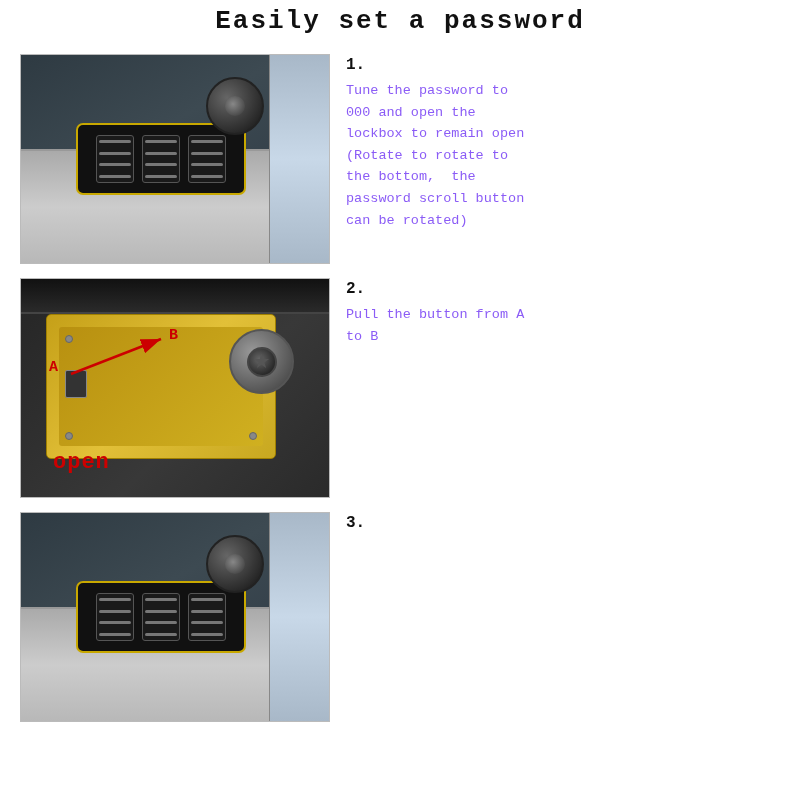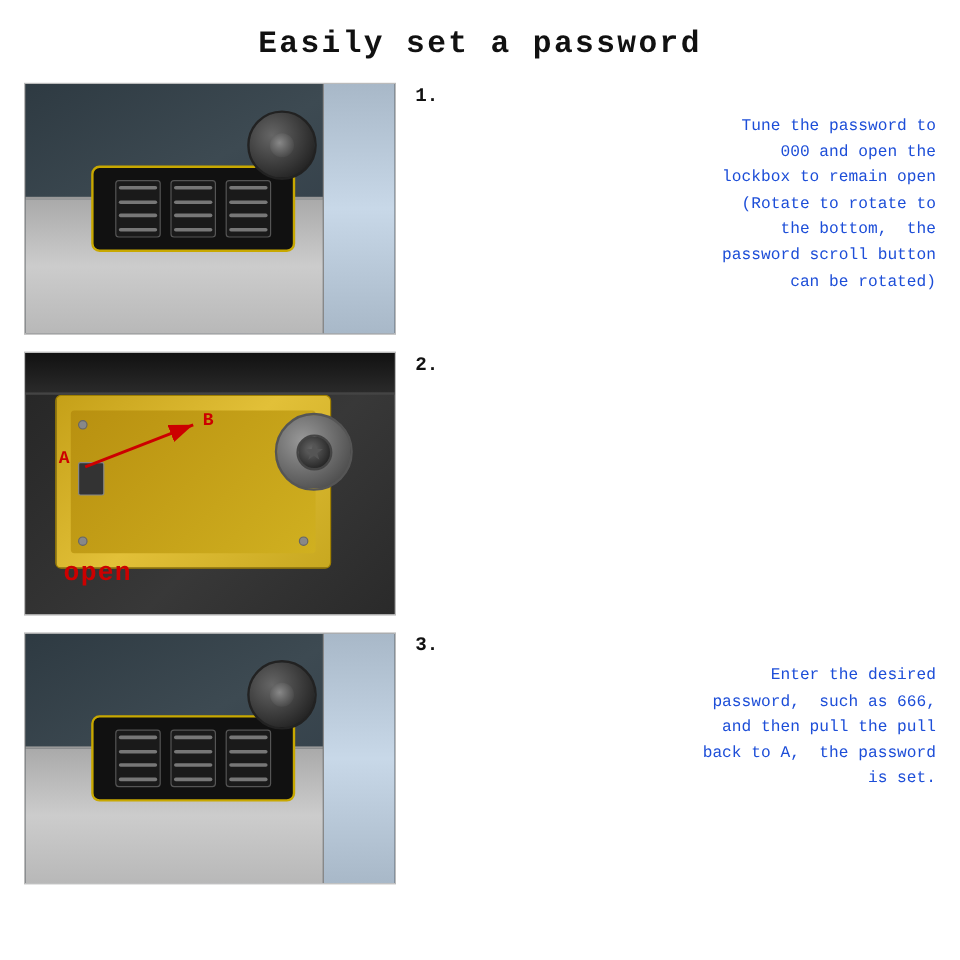--- a/index.html
+++ b/index.html
@@ -8,21 +8,21 @@
       height: 800px;
       background: #ffffff;
       font-family: 'Courier New', Courier, monospace;
       overflow: hidden;
     }
 
     .page-container {
       width: 800px;
       height: 800px;
       background: #fff;
-      padding: 21px 20px;
+      padding: 6px 20px;
     }
 
     .main-title {
       text-align: center;
       font-size: 26px;
       font-weight: bold;
       letter-spacing: 2px;
       margin-bottom: 18px;
       font-family: 'Courier New', Courier, monospace;
       color: #111;
@@ -95,23 +95,22 @@
       font-weight: bold;
       font-family: 'Courier New', monospace;
       color: #111;
       margin-bottom: 6px;
     }
 
     .step-description {
       font-size: 13.5px;
       line-height: 1.6;
       font-family: 'Courier New', Courier, monospace;
-      color: #1d4ed8;
+      color: #8b5cf6;
       white-space: pre-wrap;
-      text-align: right;
     }
   </style>
 </head>
 <body>
 
 <div class="page-container">
 
   <div class="main-title">Easily set a password</div>
 
   <div class="step-row">
@@ -199,20 +198,22 @@
           <line x1="10" y1="45" x2="100" y2="10" stroke="#cc0000" stroke-width="2.5" marker-end="url(#arrowhead)"></line>
         </svg>
 
         <div style="position:absolute;bottom:22px;left:32px;color:#cc0000;font-size:22px;font-weight:bold;font-family:Courier New,monospace;letter-spacing:1px;">open</div>
 
         <div style="position:absolute;top:0;left:0;right:0;height:35px;background:linear-gradient(180deg,#111 0%,#2a2a2a 100%);border-bottom:2px solid #444;"></div>
       </div>
     </div>
     <div class="step-text-container">
       <div class="step-number">2.</div>
+      <div class="step-description">Pull the button from A
+to B</div>
     </div>
   </div>
 
   <div class="step-row">
     <div class="step-image-container">
       <div class="lockbox-img-3">
 
         <div style="position:absolute;top:0;left:0;right:0;bottom:0;background:linear-gradient(150deg,#2e3a42 0%,#3d4a52 40%,#2a3540 100%);"></div>
 
         <div style="position:absolute;top:0;right:0;width:60px;height:100%;background:linear-gradient(180deg,#a8b8c8,#c8d8e8,#a8b8c8);border-left:1px solid #888;"></div>
@@ -240,21 +241,16 @@
           </div>
         </div>
 
         <div style="position:absolute;top:22px;left:185px;width:58px;height:58px;border-radius:50%;background:radial-gradient(circle at 35% 35%,#666,#111);border:2px solid #222;">
           <div style="position:absolute;top:50%;left:50%;transform:translate(-50%,-50%);width:20px;height:20px;border-radius:50%;background:radial-gradient(circle at 40% 40%,#888,#333);"></div>
         </div>
       </div>
     </div>
     <div class="step-text-container">
       <div class="step-number">3.</div>
-      <div class="step-description">Enter the desired
-password,  such as 666,
-and then pull the pull
-back to A,  the password
-is set.</div>
     </div>
   </div>
 
 </div>
 
 </body></html>

